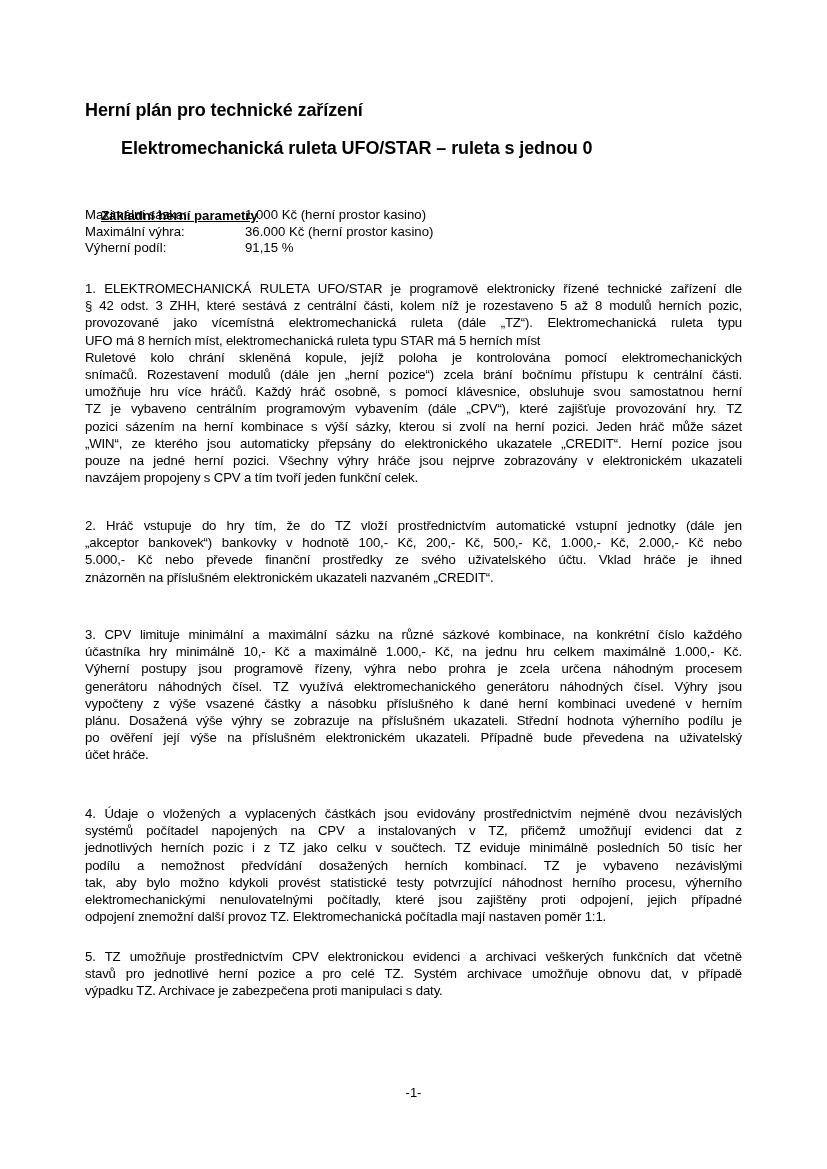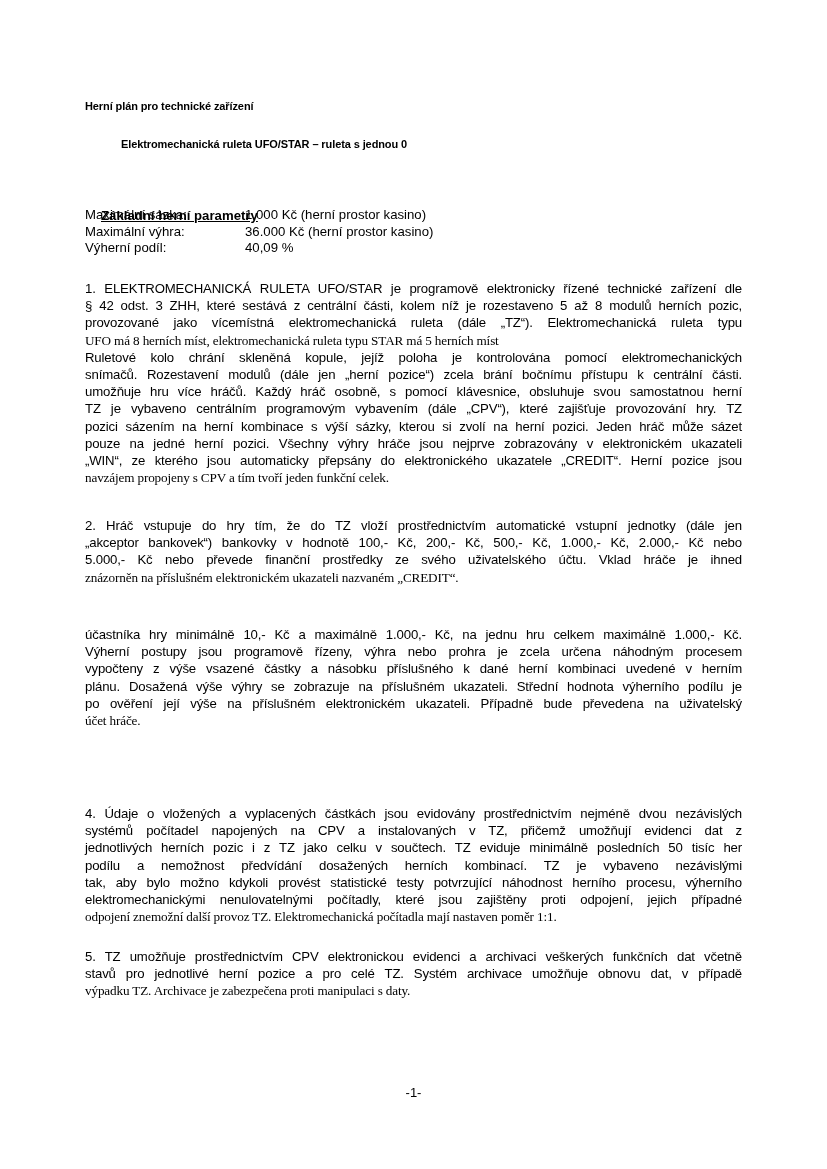--- a/index.html
+++ b/index.html
@@ -1,28 +1,28 @@
 <!DOCTYPE html>
 <html><head>
   <meta charset="utf-8">
   <style>
     html, body { margin: 0; padding: 0; background: #ffffff; }
     body { width: 827px; height: 1169px; position: relative; overflow: hidden;
            font-family: "Liberation Sans", sans-serif; color: #000; }
     .page { position: absolute; left: 85px; top: 0; width: 657px; }
-    .title { position: absolute; left: 0; font-weight: bold; font-size: 11px; white-space: nowrap; letter-spacing: -0.1px; }
+    .title { position: absolute; left: 0; font-weight: bold; font-size: 18px; white-space: nowrap; letter-spacing: -0.1px; }
     .t1 { top: 100px; }
     .t2 { top: 138px; padding-left: 36px; }
     .section-heading { position: absolute; left: 16px; top: 184px; font-weight: bold; font-size: 13.2px; text-decoration: underline; margin-top: 24px; }
     .params { position: absolute; left: 0; top: 207px; font-size: 13.2px; line-height: 16.5px; }
     .param-row { display: flex; white-space: nowrap; }
     .param-label { width: 160px; }
     .para { position: absolute; left: 0; width: 657px; font-size: 13.2px; line-height: 17.2px; text-align: justify; letter-spacing: -0.15px; }
     .para .line { display: block; text-align: justify; text-align-last: justify; white-space: nowrap; overflow: visible; }
-    .para .line.last { text-align-last: left; font-family: Liberation Serif, serif; }
+    .para .line.last { text-align-last: left; }
     .p1 { top: 280px; }
     .p2 { top: 517px; }
     .p3 { top: 626px; }
     .p4 { top: 805px; }
     .p5 { top: 948px; }
     .page-number { position: absolute; left: 0; width: 100%; top: 1085px; text-align: center; font-size: 13px; }
   </style>
 </head>
 <body>
 
@@ -35,47 +35,49 @@
     <div class="param-row">
       <span class="param-label">Maximální sázka:</span>
       <span>1.000 Kč (herní prostor kasino)</span>
     </div>
     <div class="param-row">
       <span class="param-label">Maximální výhra:</span>
       <span>36.000 Kč (herní prostor kasino)</span>
     </div>
     <div class="param-row">
       <span class="param-label">Výherní podíl:</span>
-      <span>40,09 %</span>
+      <span>91,15 %</span>
     </div>
   </div>
 
   <div class="para p1">
       <span class="line">1. ELEKTROMECHANICKÁ RULETA UFO/STAR je programově elektronicky řízené technické zařízení dle</span>
       <span class="line">§ 42 odst. 3 ZHH, které sestává z centrální části, kolem níž je rozestaveno 5 až 8 modulů herních pozic,</span>
       <span class="line">provozované jako vícemístná elektromechanická ruleta (dále „TZ“). Elektromechanická ruleta typu</span>
       <span class="line last">UFO má 8 herních míst, elektromechanická ruleta typu STAR má 5 herních míst</span>
       <span class="line">Ruletové kolo chrání skleněná kopule, jejíž poloha je kontrolována pomocí elektromechanických</span>
       <span class="line">snímačů. Rozestavení modulů (dále jen „herní pozice“) zcela brání bočnímu přístupu k centrální části.</span>
       <span class="line">umožňuje hru více hráčů. Každý hráč osobně, s pomocí klávesnice, obsluhuje svou samostatnou herní</span>
       <span class="line">TZ je vybaveno centrálním programovým vybavením (dále „CPV“), které zajišťuje provozování hry. TZ</span>
       <span class="line">pozici sázením na herní kombinace s výší sázky, kterou si zvolí na herní pozici. Jeden hráč může sázet</span>
+      <span class="line">„WIN“, ze kterého jsou automaticky přepsány do elektronického ukazatele „CREDIT“. Herní pozice jsou</span>
       <span class="line">pouze na jedné herní pozici. Všechny výhry hráče jsou nejprve zobrazovány v elektronickém ukazateli</span>
-      <span class="line">„WIN“, ze kterého jsou automaticky přepsány do elektronického ukazatele „CREDIT“. Herní pozice jsou</span>
       <span class="line last">navzájem propojeny s CPV a tím tvoří jeden funkční celek.</span>
     </div>
   <div class="para p2">
       <span class="line">2. Hráč vstupuje do hry tím, že do TZ vloží prostřednictvím automatické vstupní jednotky (dále jen</span>
       <span class="line">„akceptor bankovek“) bankovky v hodnotě 100,- Kč, 200,- Kč, 500,- Kč, 1.000,- Kč, 2.000,- Kč nebo</span>
       <span class="line">5.000,- Kč nebo převede finanční prostředky ze svého uživatelského účtu. Vklad hráče je ihned</span>
       <span class="line last">znázorněn na příslušném elektronickém ukazateli nazvaném „CREDIT“.</span>
     </div>
   <div class="para p3">
+      <span class="line">3. CPV limituje minimální a maximální sázku na různé sázkové kombinace, na konkrétní číslo každého</span>
       <span class="line">účastníka hry minimálně 10,- Kč a maximálně 1.000,- Kč, na jednu hru celkem maximálně 1.000,- Kč.</span>
       <span class="line">Výherní postupy jsou programově řízeny, výhra nebo prohra je zcela určena náhodným procesem</span>
+      <span class="line">generátoru náhodných čísel. TZ využívá elektromechanického generátoru náhodných čísel. Výhry jsou</span>
       <span class="line">vypočteny z výše vsazené částky a násobku příslušného k dané herní kombinaci uvedené v herním</span>
       <span class="line">plánu. Dosažená výše výhry se zobrazuje na příslušném ukazateli. Střední hodnota výherního podílu je</span>
       <span class="line">po ověření její výše na příslušném elektronickém ukazateli. Případně bude převedena na uživatelský</span>
       <span class="line last">účet hráče.</span>
     </div>
   <div class="para p4">
       <span class="line">4. Údaje o vložených a vyplacených částkách jsou evidovány prostřednictvím nejméně dvou nezávislých</span>
       <span class="line">systémů počítadel napojených na CPV a instalovaných v TZ, přičemž umožňují evidenci dat z</span>
       <span class="line">jednotlivých herních pozic i z TZ jako celku v součtech. TZ eviduje minimálně posledních 50 tisíc her</span>
       <span class="line">podílu a nemožnost předvídání dosažených herních kombinací. TZ je vybaveno nezávislými</span>

